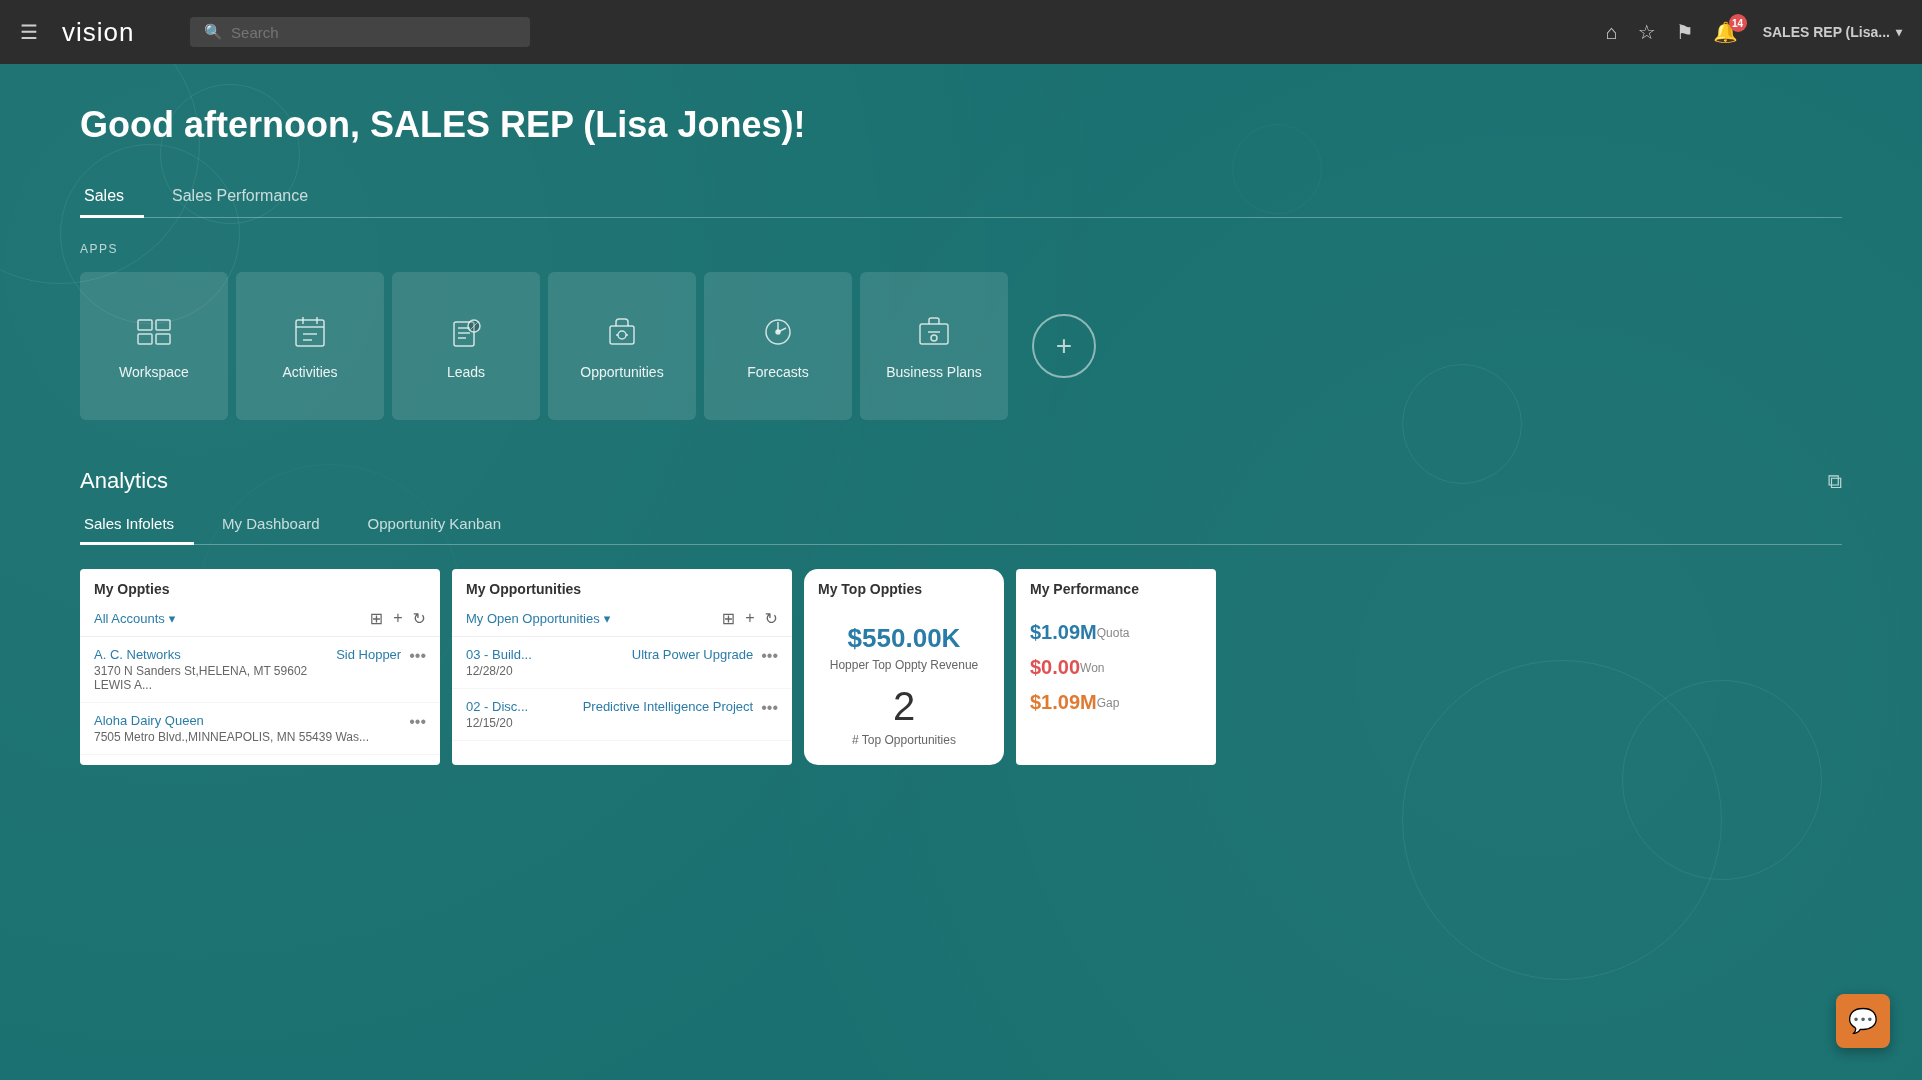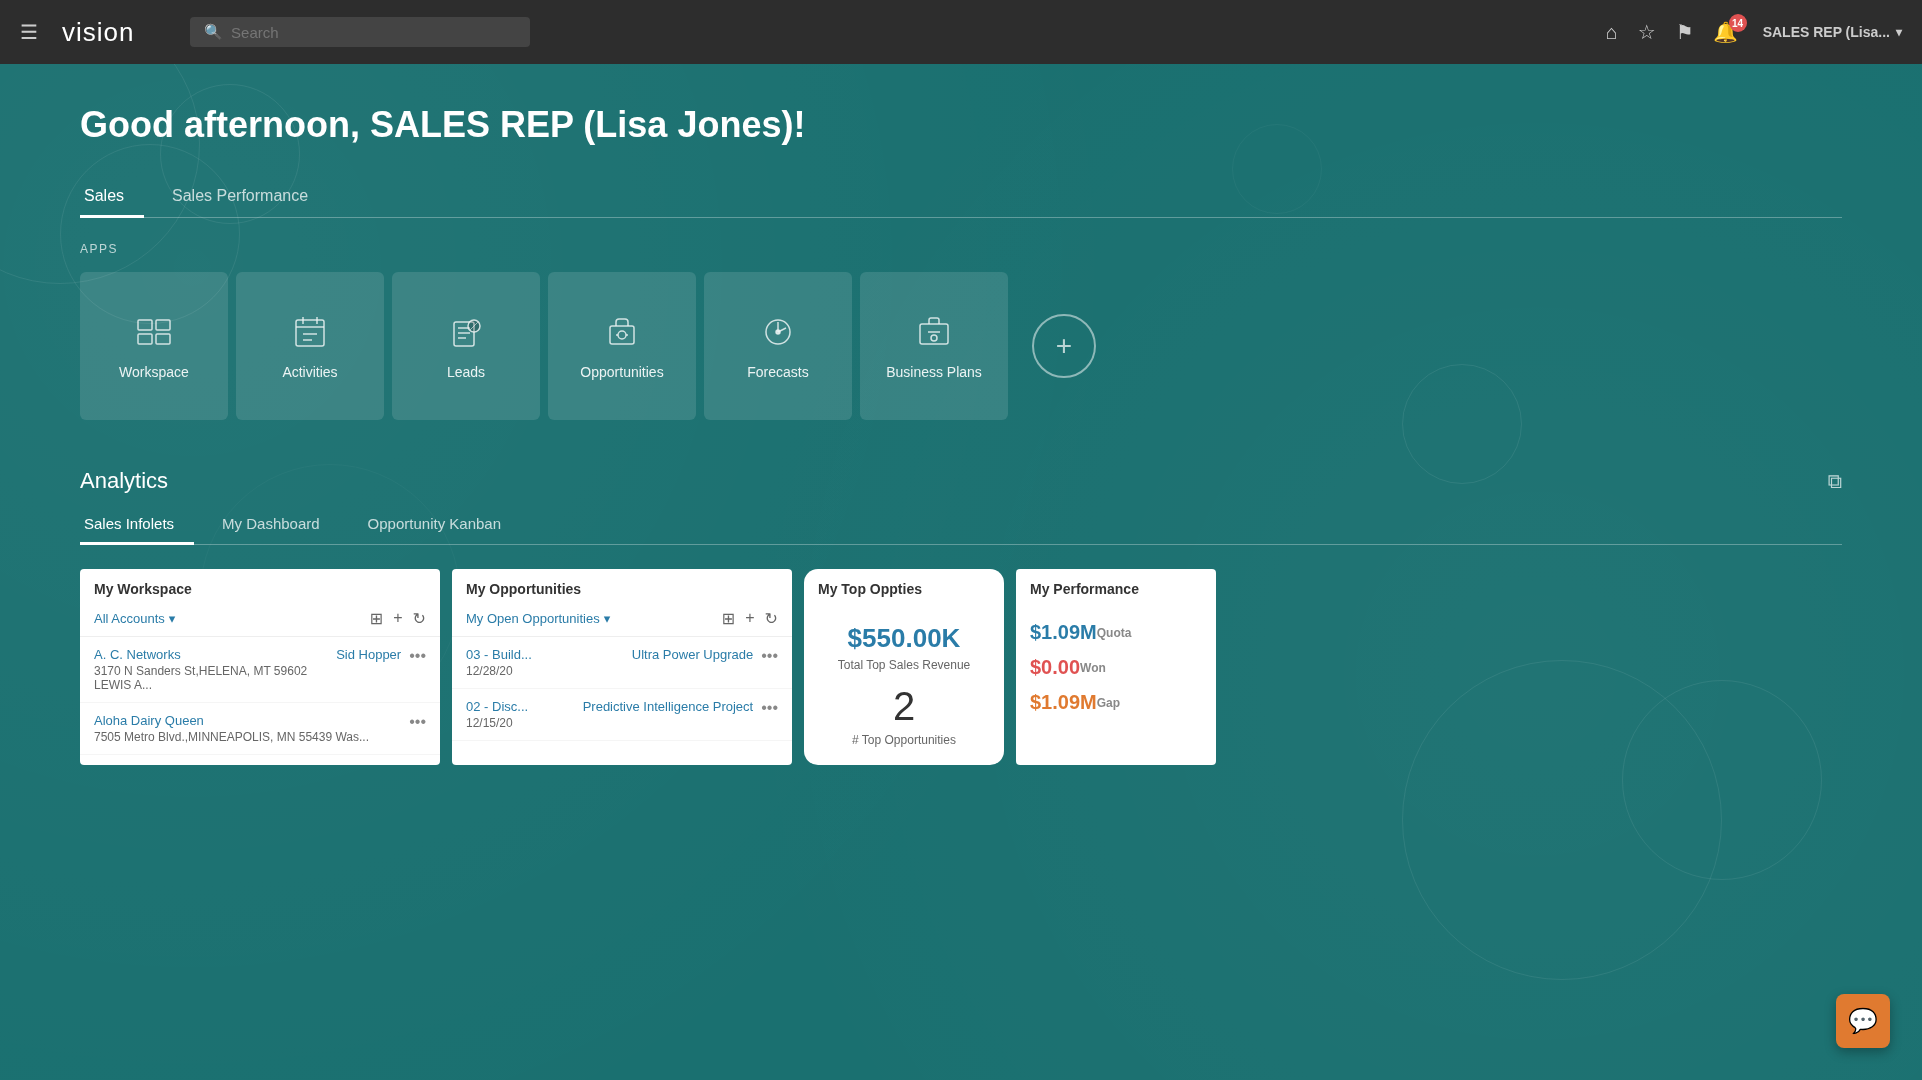--- a/index.html
+++ b/index.html
@@ -129,21 +129,21 @@
     .infolet-row-dots { color: #888; cursor: pointer; font-size: 16px; margin-left: 8px; }
 
     .infolet-center { text-align: center; padding: 18px 9px; }
     .infolet-big-value { font-size: 26px; font-weight: 700; color: #2a7ca8; }
     .infolet-sub-text { font-size: 12px; color: #666; margin: 4px 0 12px; }
     .infolet-number { font-size: 40px; font-weight: 300; color: #333; margin: 8px 0 4px; }
     .infolet-count-label { font-size: 12px; color: #666; }
 
     .infolet-perf-row { display: flex; flex-direction: row; align-items: center; padding: 8px 14px 4px; }
     .perf-val-big { font-size: 20px; font-weight: 700; color: #2a7ca8; }
-    .perf-label { font-size: 12px; color: #888; font-weight: bold; }
+    .perf-label { font-size: 12px; color: #888; }
     .perf-val-red { font-size: 20px; font-weight: 700; color: #e05252; }
     .perf-val-orange { font-size: 20px; font-weight: 700; color: #e07a30; }
 
     
     .chat-fab {
       position: fixed; bottom: 32px; right: 32px; width: 54px; height: 54px; background: #e07a30; border-radius: 8px;
       display: flex; align-items: center; justify-content: center; cursor: pointer; color: #fff; font-size: 24px; z-index: 999;
       box-shadow: 0 4px 12px rgba(0,0,0,0.3);
     }
 
@@ -293,21 +293,21 @@
   <div class="analytics-tabs-bar">
     <div class="analytics-tab active">Sales Infolets</div>
     <div class="analytics-tab">My Dashboard</div>
     <div class="analytics-tab">Opportunity Kanban</div>
   </div>
 
   <div class="infolets-row">
 
     <div class="infolet-card infolet-my-accounts">
       <div class="infolet-header">
-        <span>My Workspace</span>
+        <span>My Oppties</span>
       </div>
       <div class="infolet-sub-row">
         <span class="infolet-sub-label">
           <span>All Accounts</span>
           <span>▾</span>
         </span>
         <div class="infolet-sub-icons">
           <span class="infolet-sub-icon">⊞</span>
           <span class="infolet-sub-icon">+</span>
           <span class="infolet-sub-icon">↻</span>
@@ -367,21 +367,21 @@
         </div>
       </div>
     </div>
 
     <div class="infolet-card infolet-top-opps">
       <div class="infolet-header">
         <span>My Top Oppties</span>
       </div>
       <div class="infolet-center">
         <div class="infolet-big-value">$550.00K</div>
-        <div class="infolet-sub-text">Total Top Sales Revenue</div>
+        <div class="infolet-sub-text">Hopper Top Oppty Revenue</div>
         <div class="infolet-number">2</div>
         <div class="infolet-count-label"># Top Opportunities</div>
       </div>
     </div>
 
     <div class="infolet-card infolet-performance">
       <div class="infolet-header">
         <span>My Performance</span>
       </div>
       <div style="padding: 8px 0;">

